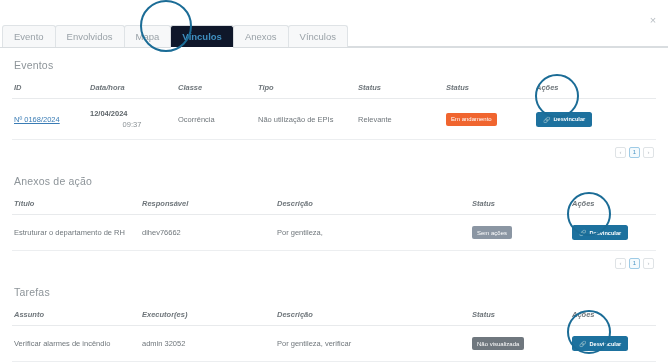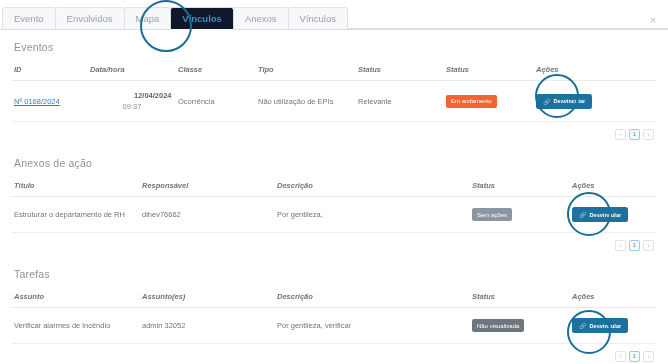--- a/index.html
+++ b/index.html
@@ -10,21 +10,21 @@
     background: #ffffff;
     font-family: "Liberation Sans", sans-serif;
     overflow: hidden;
     position: relative;
     color: #5a5a5a;
   }
 
   
   .tabbar {
     position: relative;
-    height: 30px;
+    height: 48px;
     display: flex;
     align-items: flex-end;
     padding-left: 2px;
     border-bottom: 1px solid #d9dde0;
   }
   .tab {
     height: 22px;
     line-height: 21px;
     padding: 0 11px;
     font-size: 9.5px;
@@ -107,21 +107,21 @@
     white-space: nowrap;
     overflow: hidden;
   }
 
   .id-link {
     color: #3a7cb5;
     text-decoration: underline;
     font-size: 7.5px;
     cursor: pointer;
   }
-  .dt-main { font-weight: bold; color: #5e656a; display: block; font-size: 7.5px; margin-left: 44px; }
+  .dt-main { font-weight: bold; color: #5e656a; display: block; font-size: 7.5px; }
   .dt-sub  { color: #8a9195; display: block; font-size: 7.5px; margin-top: 2px; text-align: center; }
 
   .badge {
     display: inline-block;
     font-size: 6px;
     line-height: 1;
     padding: 3.5px 5px;
     border-radius: 2px;
     color: #ffffff;
     white-space: nowrap;
@@ -297,21 +297,21 @@
     <colgroup>
       <col style="width:128px">
         <col style="width:135px">
         <col style="width:195px">
       <col style="width:100px">
         <col style="width:86px">
     </colgroup>
     <thead>
       <tr>
         <th>Assunto</th>
-        <th>Assunto(es)</th>
+        <th>Executor(es)</th>
         <th>Descrição</th>
         <th>Status</th>
         <th>Ações</th>
       </tr>
     </thead>
     <tbody>
       <tr>
         <td>Verificar alarmes de incêndio</td>
         <td>admin 32052</td>
         <td>Por gentileza, verificar</td>

